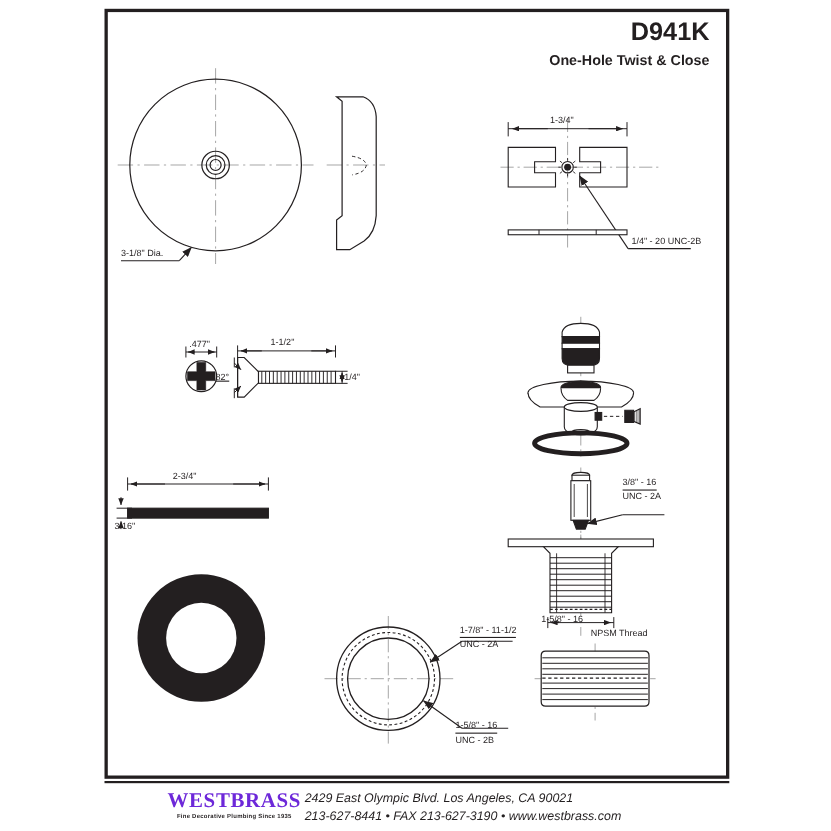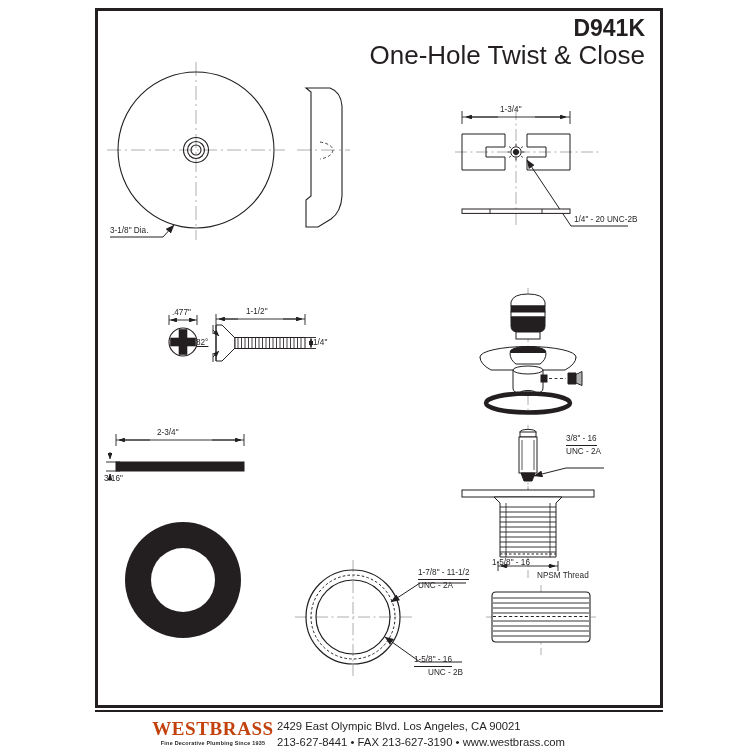--- a/index.html
+++ b/index.html
@@ -2,27 +2,27 @@
 <html><head>
 <meta charset="utf-8">
 <style>
   html,body{margin:0;padding:0;background:#ffffff;}
   body{width:755px;height:755px;font-family:"Liberation Sans",sans-serif;color:#231f20;overflow:hidden;}
   #sheet{position:relative;width:755px;height:755px;background:#fff;}
   #frame{position:absolute;left:95px;top:8px;width:568px;height:700px;border:3px solid #231f20;box-sizing:border-box;background:#fff;}
   #svgcanvas{position:absolute;left:0;top:0;width:755px;height:755px;}
   #title-block{position:absolute;left:300px;top:14px;width:345px;text-align:right;}
   #title-model{font-size:23px;font-weight:700;line-height:28px;}
-  #title-l1{font-size:26px;font-weight:400;line-height:26px;text-align:right;}
+  #title-l1{font-size:13px;font-weight:700;line-height:26px;text-align:right;}
   #title-l2{font-size:19.5px;font-weight:700;line-height:26px;}
   #footer-rule{position:absolute;left:95px;top:710px;width:568px;height:2px;background:#231f20;}
   #logo-wrap{position:absolute;left:148px;top:718px;width:130px;text-align:center;}
-  #logo-name{font-family:"Liberation Serif",serif;font-size:19px;font-weight:700;letter-spacing:.6px;line-height:21px;color:#c2410c;}
+  #logo-name{font-family:"Liberation Serif",serif;font-size:19px;font-weight:700;letter-spacing:.6px;line-height:21px;color:#6d28d9;}
   #logo-tag{font-family:"Liberation Sans",sans-serif;font-size:5.4px;font-weight:700;letter-spacing:.25px;line-height:8px;color:#231f20;}
-  #addr{position:absolute;left:277px;top:719px;font-size:11.3px;line-height:15.5px;color:#231f20;}
+  #addr{position:absolute;left:277px;top:719px;font-size:11.3px;line-height:15.5px;color:#231f20;font-style:italic;}
   .lbl{position:absolute;font-size:8.2px;line-height:10px;color:#231f20;white-space:nowrap;}
   .u{border-bottom:1px solid #231f20;padding-bottom:1px;}
 </style>
 </head>
 <body>
 
 <div id="sheet">
 
   <div id="frame"></div>
 
@@ -302,21 +302,21 @@
   <div class="lbl u" style="left:566px;top:434px;">3/8" - 16</div>
   <div class="lbl" style="left:566px;top:447px;">UNC - 2A</div>
 
   <div class="lbl" style="left:492px;top:558px;">1-5/8" - 16</div>
   <div class="lbl" style="left:493px;top:571px;margin-left:44px;">NPSM Thread</div>
 
   <div class="lbl u" style="left:418px;top:568px;">1-7/8" - 11-1/2</div>
   <div class="lbl" style="left:418px;top:581px;">UNC - 2A</div>
 
   <div class="lbl u" style="left:414px;top:655px;">1-5/8" - 16</div>
-  <div class="lbl" style="left:428px;top:668px;">UNC - 2B</div>
+  <div class="lbl" style="left:414px;top:668px;">UNC - 2B</div>
 
   <div id="footer-rule"></div>
   <div id="logo-wrap">
     <div id="logo-name">WESTBRASS</div>
     <div id="logo-tag">Fine Decorative Plumbing Since 1935</div>
   </div>
   <div id="addr">
     <div>2429 East Olympic Blvd. Los Angeles, CA  90021</div>
     <div>213-627-8441 • FAX 213-627-3190 • www.westbrass.com</div>
   </div>

